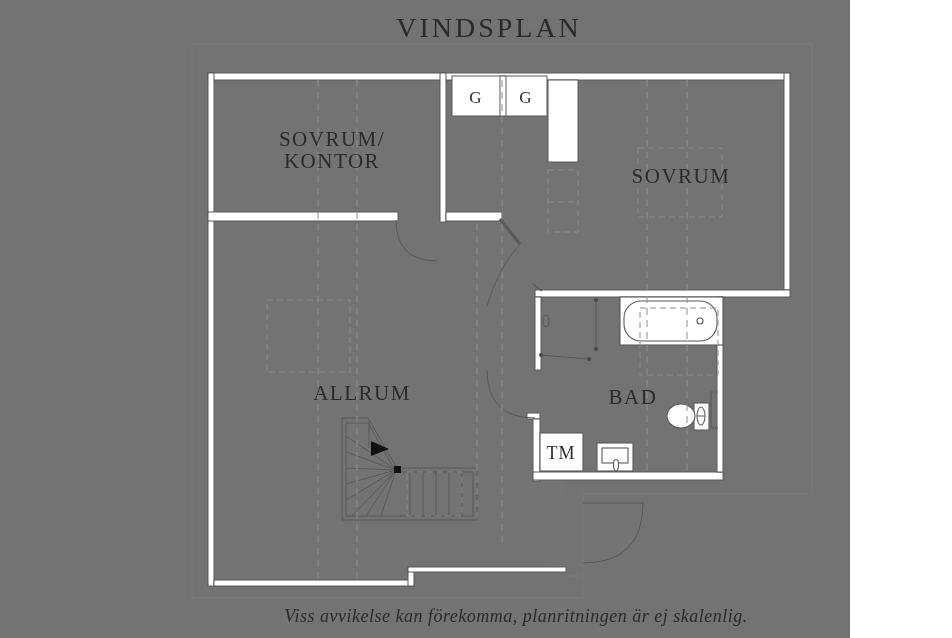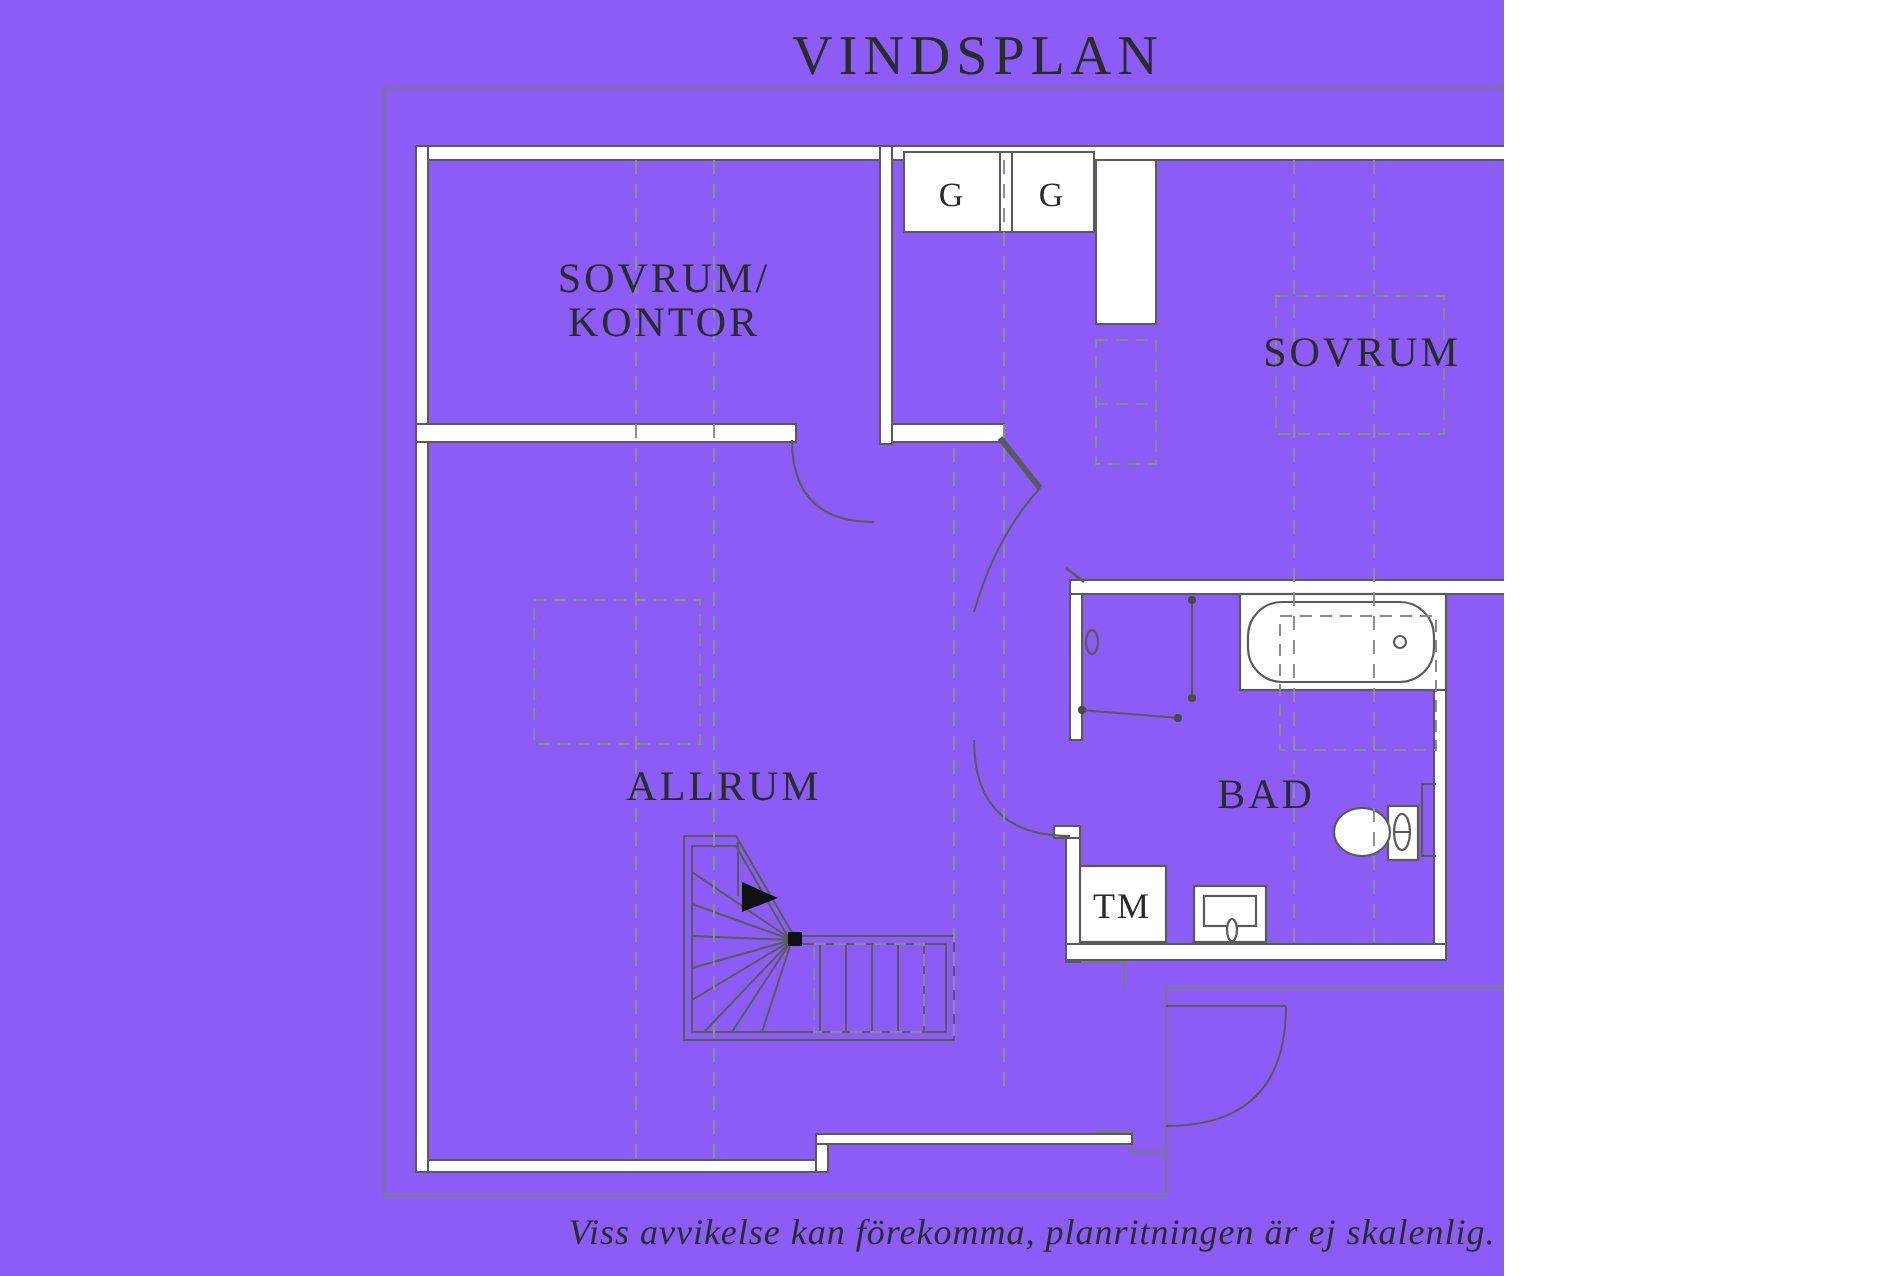--- a/index.html
+++ b/index.html
@@ -1,19 +1,19 @@
 <!DOCTYPE html>
 <html><head>
 <meta charset="utf-8">
 <style>
   html,body{margin:0;padding:0;background:#ffffff;}
   .canvas{
     position:relative;
-    width:752px;height:638px;
-    background:#8b5cf6;
+    width:850px;height:638px;
+    background:#737373;
     font-family:"Liberation Serif", serif;
     overflow:hidden;
   }
   svg{display:block;}
   text{fill:#2b2b2b;}
   .title-text{font-size:28px;letter-spacing:3px;}
   .room-text{font-size:21px;letter-spacing:1.5px;}
   .small-text{font-size:17px;letter-spacing:1px;}
   .tm-text{font-size:18px;letter-spacing:1px;}
   .footer-text{font-size:18px;font-style:italic;letter-spacing:0.5px;}

